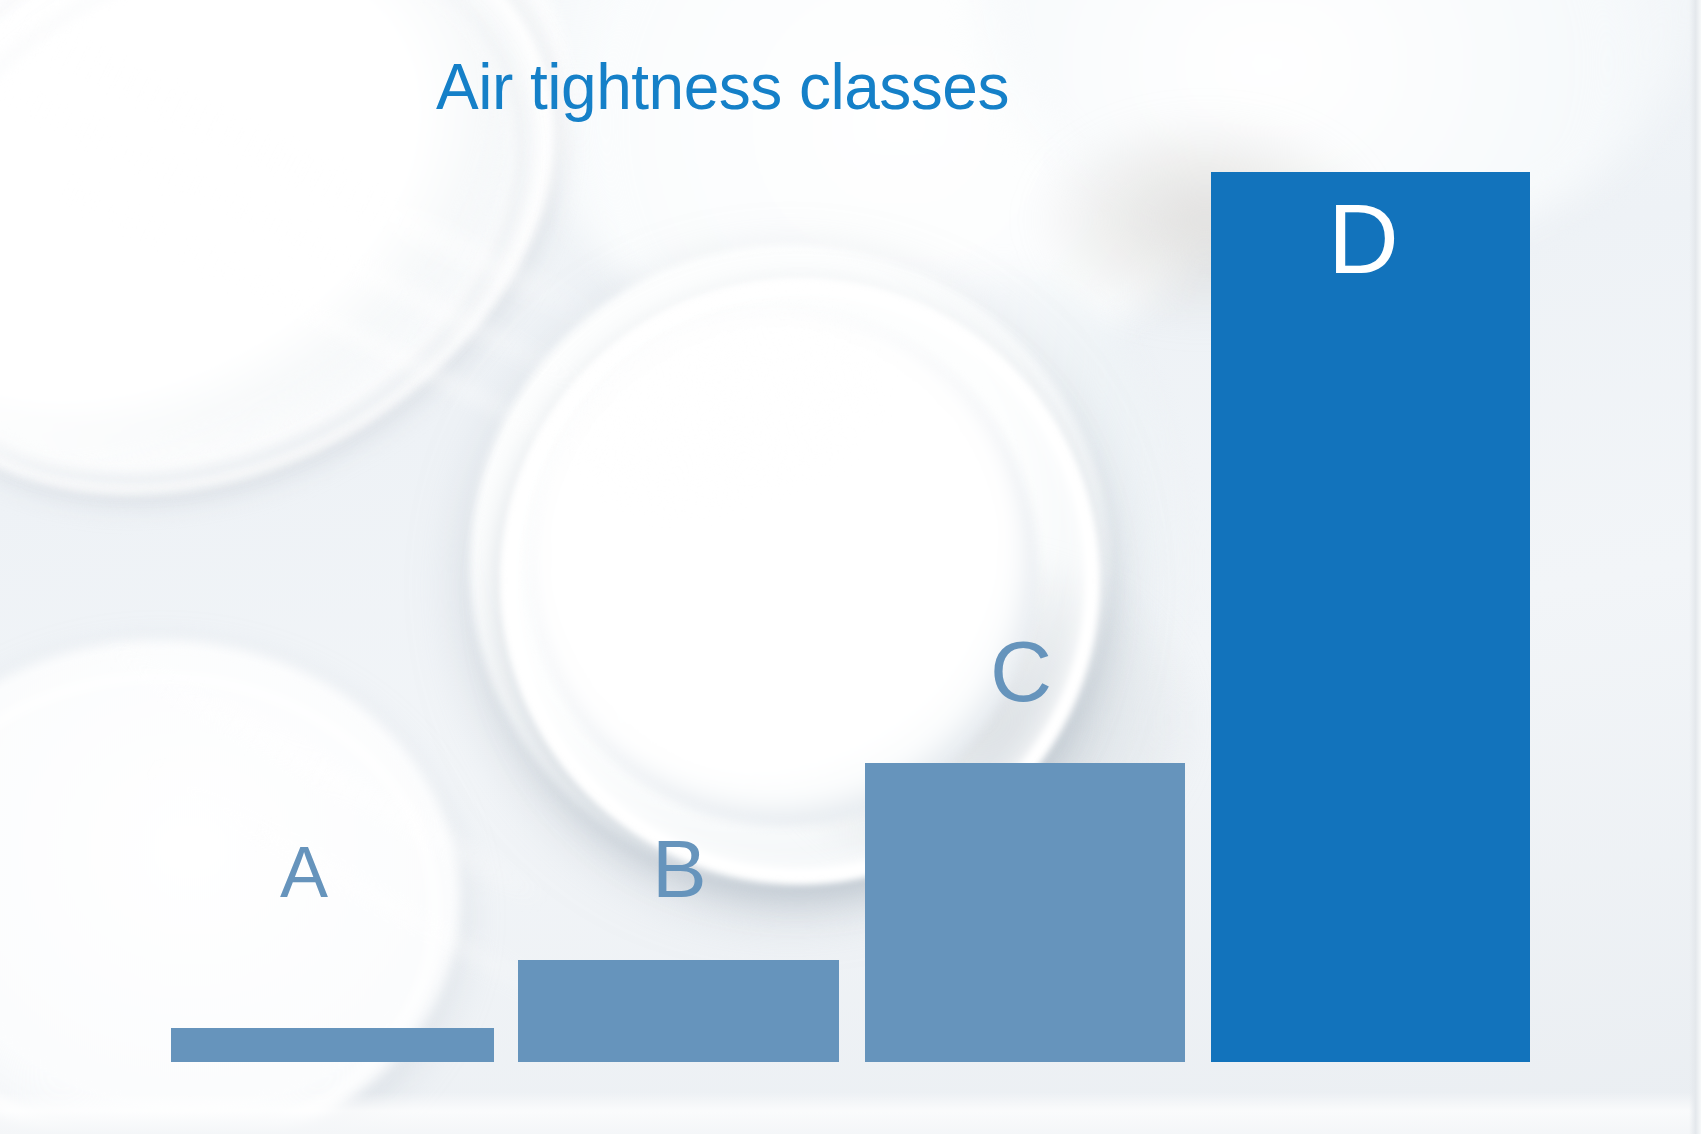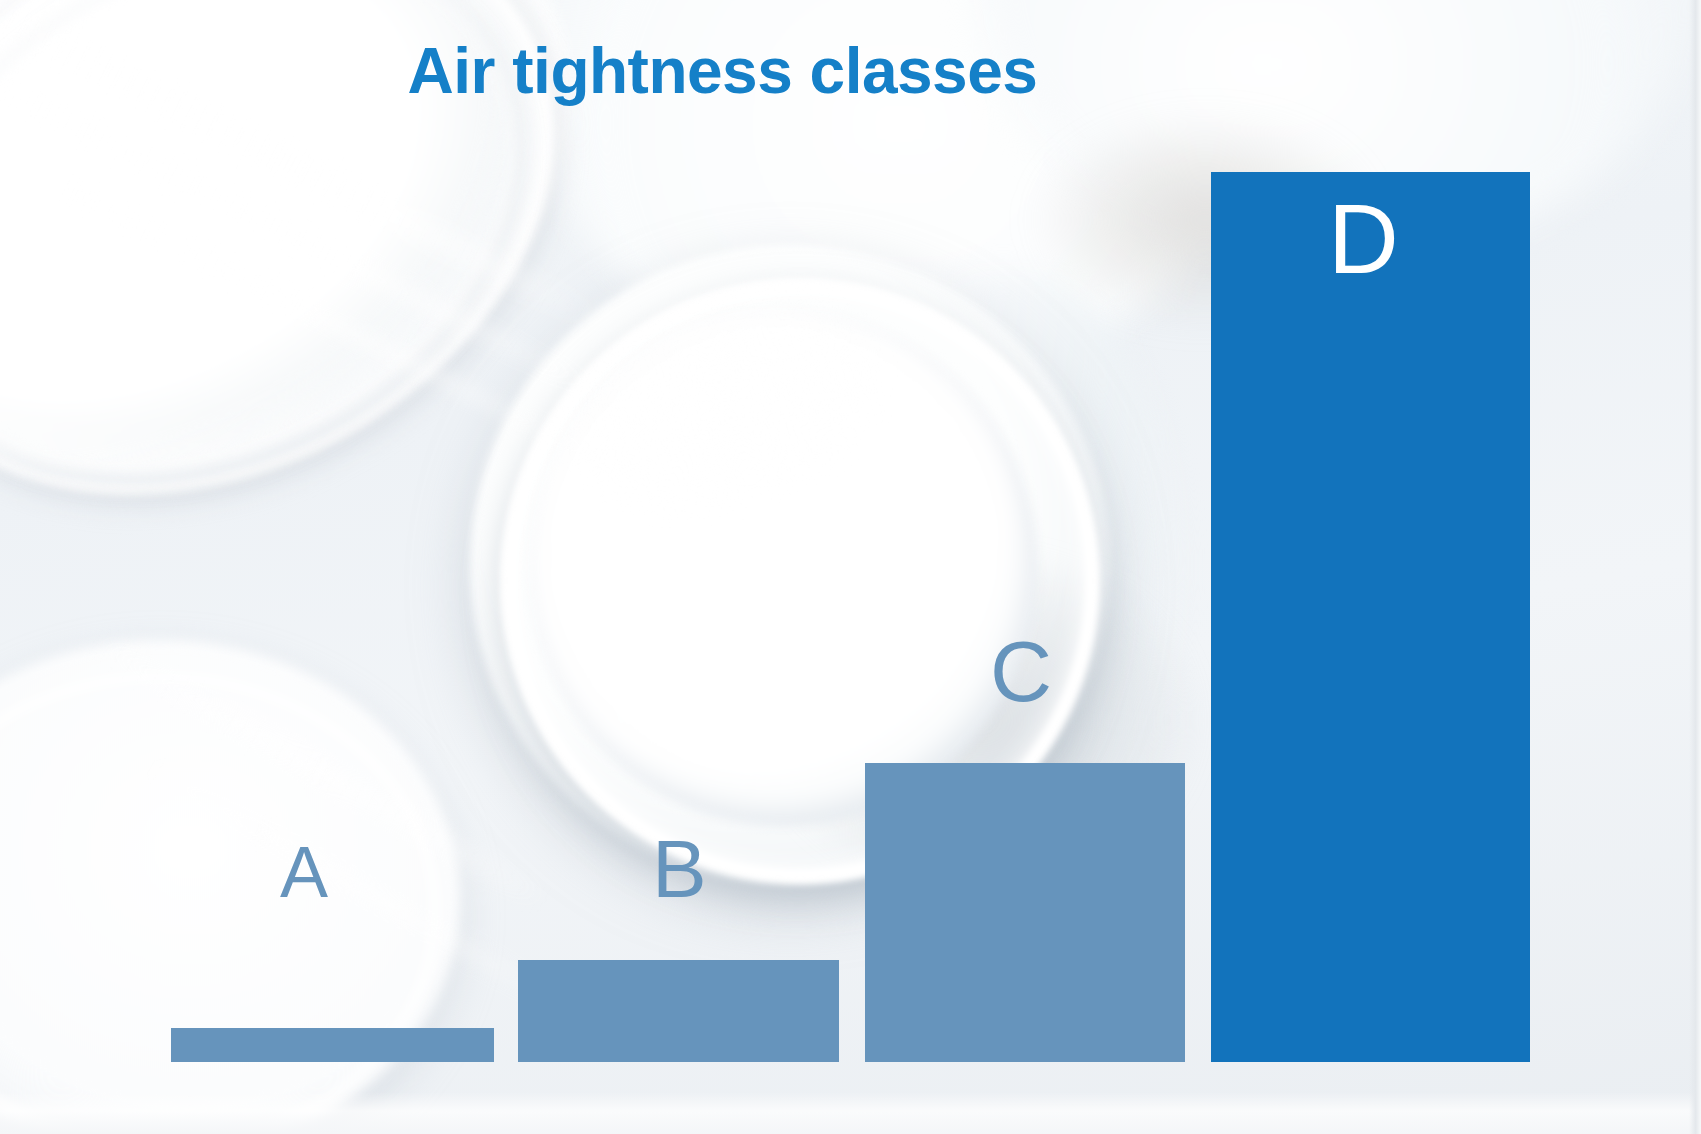--- a/index.html
+++ b/index.html
@@ -171,25 +171,25 @@
   #photo .right-edge {
     position: absolute;
     right: 0; top: 0; width: 12px; height: 100%;
     background: linear-gradient(90deg, rgba(255,255,255,0) 0%, #e4e8ec 55%, #f7f9fa 100%);
   }
 
   
   #title {
     position: absolute;
     left: 0;
-    top: 36px;
+    top: 52px;
     width: 1445px;
     text-align: center;
     font-size: 64px;
-    font-weight: 700;
+    font-weight: 400;
     letter-spacing: -0.5px;
     white-space: nowrap;
     line-height: 1.1;
   }
 
   
   .bar {
     position: absolute;
   }
   .bar-label {

